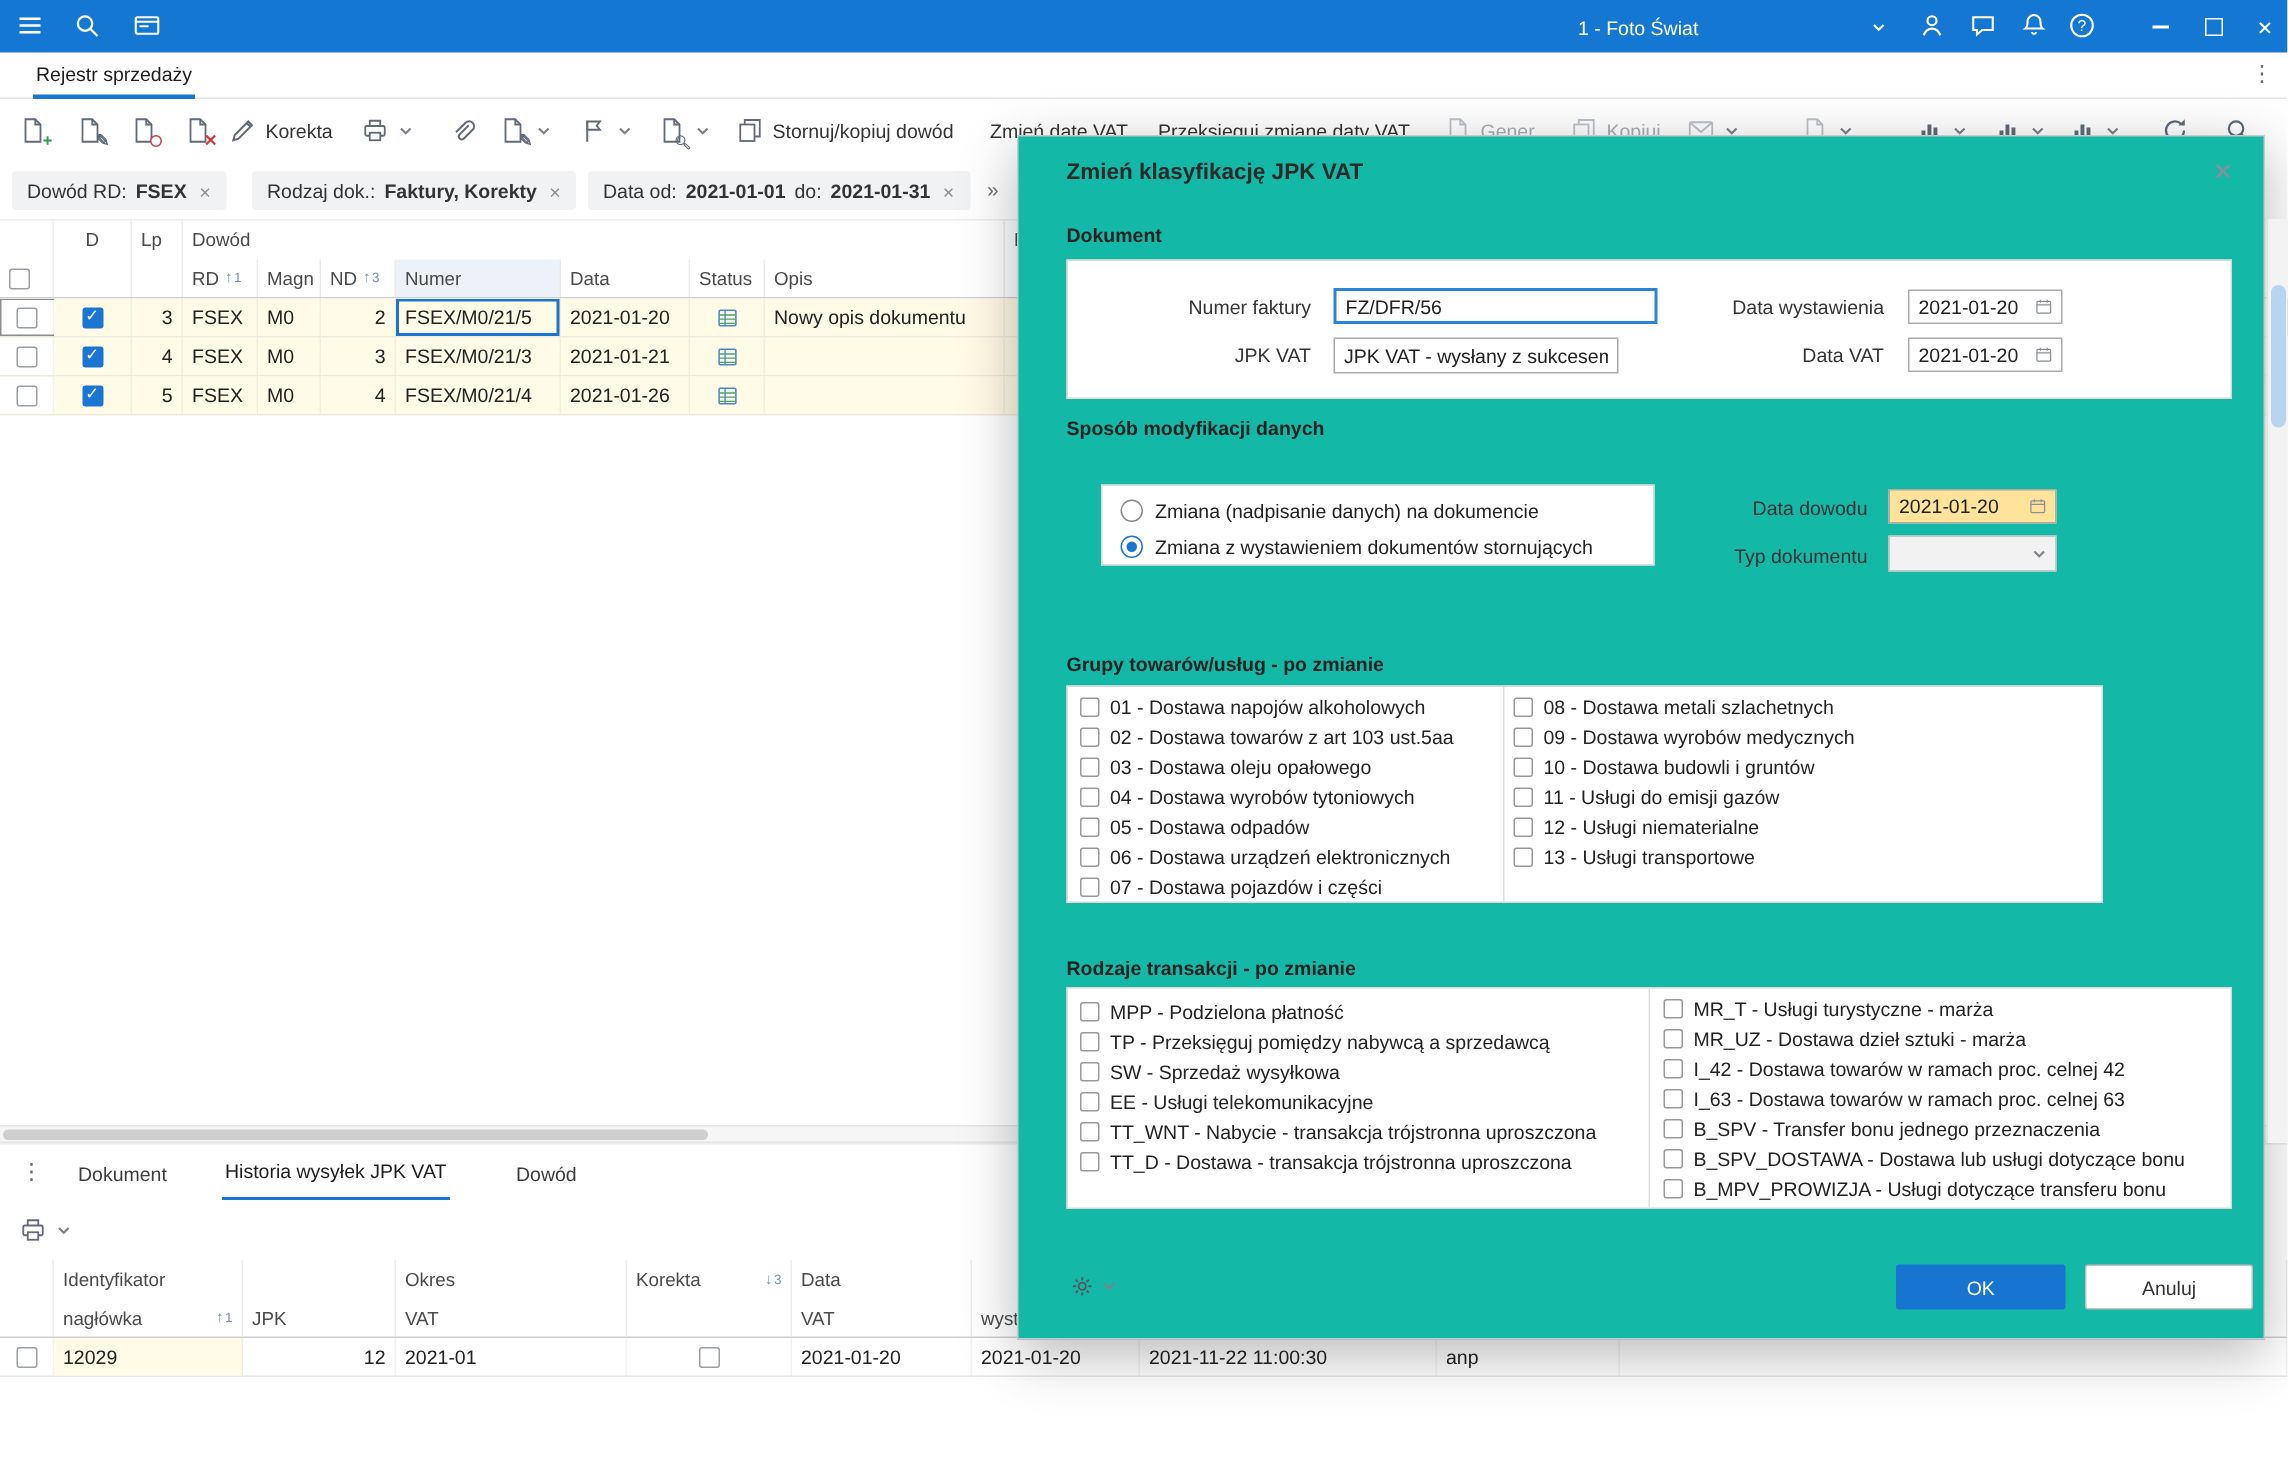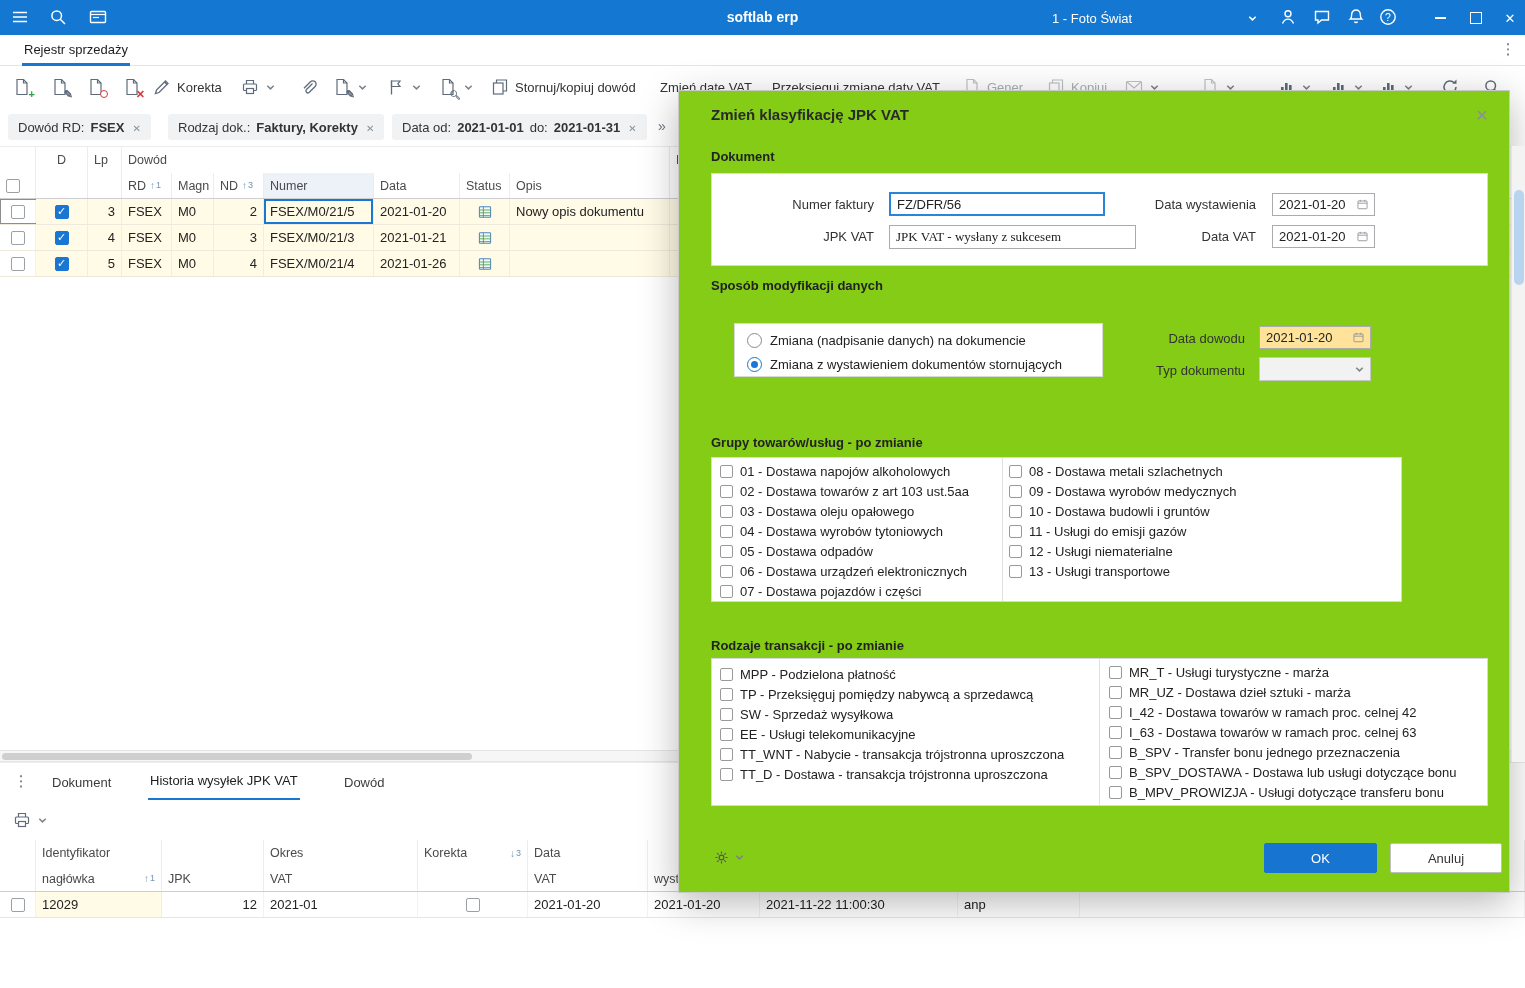--- a/index.html
+++ b/index.html
@@ -89,21 +89,21 @@
 
   .bgrid { position:absolute; top:840px; left:0; width:1525px; background:#fff; }
   .b-sel{width:36px}.b-id{width:126px}.b-jpk{width:102px}.b-okres{width:154px}.b-kor{width:110px}
   .b-dvat{width:120px}.b-wyst{width:112px}.b-ts{width:198px}.b-user{width:122px}
   .bg-hrow { display:flex; height:26px; align-items:stretch; }
   .bg-hrow.r2 { border-bottom:1px solid #cfcfcf; }
   .bg-row { display:flex; height:26px; align-items:stretch; border-bottom:1px solid #e6e6e6; }
   .bcell-y { background:#fffbe6; }
 
   
-  .modal { position:absolute; left:678px; top:90px; width:832px; height:803px; background:#84cc16; border:1px solid #c9c9c9; box-shadow:0 10px 36px rgba(0,0,0,0.28); z-index:50; }
+  .modal { position:absolute; left:678px; top:90px; width:832px; height:803px; background:#14b8a6; border:1px solid #c9c9c9; box-shadow:0 10px 36px rgba(0,0,0,0.28); z-index:50; }
   .dlg-title { position:absolute; left:32px; top:15px; font-size:15px; font-weight:bold; color:#2a2a2a; }
   .dlg-close { position:absolute; right:16px; top:13px; width:22px; height:22px; display:flex; align-items:center; justify-content:center; color:#8a8f98; cursor:pointer; }
   .dlg-close::after { content:"✕"; font-size:16px; }
   .sec-h { position:absolute; font-size:13px; font-weight:bold; color:#222; white-space:nowrap; }
   .box { position:absolute; border:1px solid #d9d9d9; background:#fff; }
   .lbl { position:absolute; font-size:13px; color:#333; text-align:right; line-height:24px; padding-right:8px; white-space:nowrap; }
   .inp { position:absolute; height:24px; border:1px solid #ababab; background:#fff; font:13px "Liberation Sans", sans-serif; color:#222; padding:0 6px; }
   .inp.focus { border:2px solid #2a84d8; }
   .datefld { position:absolute; height:23px; border:1px solid #ababab; background:#fff; display:flex; align-items:center; justify-content:space-between; padding:0 5px 0 6px; font-size:13px; color:#222; cursor:pointer; }
   .datefld.yellow { background:#ffe39b; }
@@ -222,21 +222,20 @@
   <span class="tb-icon" style="left:48px">
       <svg>
         <use href="#s-mag"></use>
       </svg>
     </span>
   <span class="tb-icon" style="left:88px">
       <svg>
         <use href="#s-card"></use>
       </svg>
     </span>
-  <div class="tb-title">softlab erp</div>
   <div class="tb-company">
     <span>1 - Foto Świat</span>
     <svg class="chev white">
         <use href="#s-chev"></use>
       </svg>
   </div>
   <span class="tb-icon" style="left:1278px">
       <svg>
         <use href="#s-person"></use>
       </svg>
@@ -665,21 +664,21 @@
     <div class="lbl" style="left:0;top:19px;width:170px">Numer faktury</div>
     <input class="inp focus" style="left: 177px; top: 18px; width: 216px;" value="FZ/DFR/56">
     <div class="lbl" style="left:372px;top:19px;width:180px">Data wystawienia</div>
     <div class="datefld" style="left:560px;top:19px;width:103px">
       <span>2021-01-20</span>
       <svg class="cal">
           <use href="#s-cal"></use>
         </svg>
     </div>
     <div class="lbl" style="left:0;top:51px;width:170px">JPK VAT</div>
-    <input class="inp" style="left: 177px; top: 51px; width: 247px; font-family: Liberation Serif, serif;" value="JPK VAT - wysłany z sukcesem">
+    <input class="inp" style="left: 177px; top: 51px; width: 190px;" value="JPK VAT - wysłany z sukcesem">
     <div class="lbl" style="left:372px;top:51px;width:180px">Data VAT</div>
     <div class="datefld" style="left:560px;top:51px;width:103px">
       <span>2021-01-20</span>
       <svg class="cal">
           <use href="#s-cal"></use>
         </svg>
     </div>
   </div>
 
   <div class="sec-h" style="left:32px;top:187px">Sposób modyfikacji danych</div>

